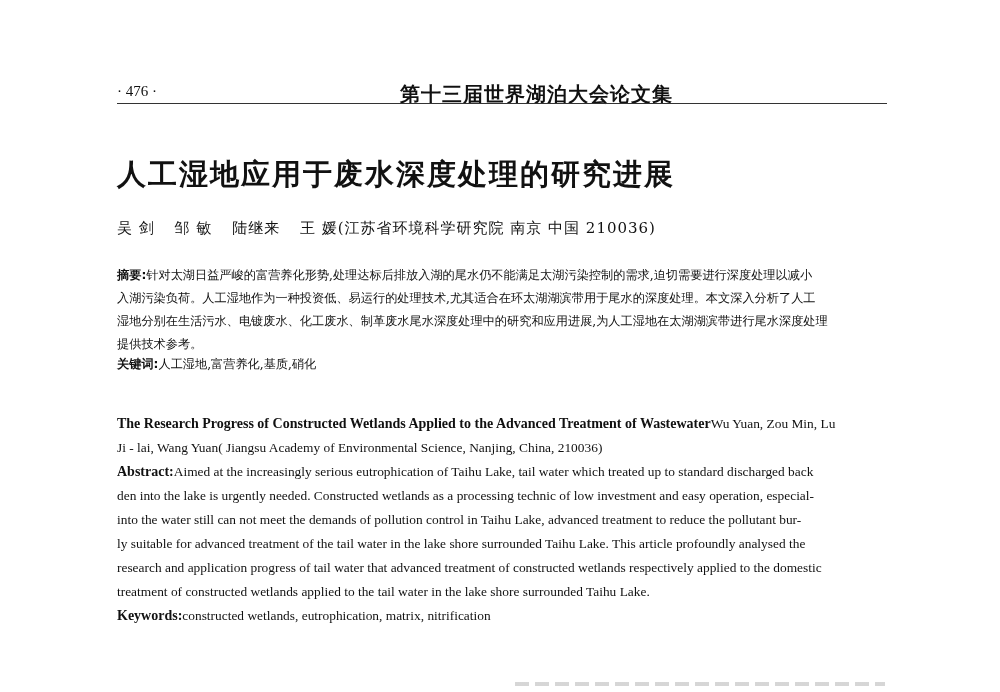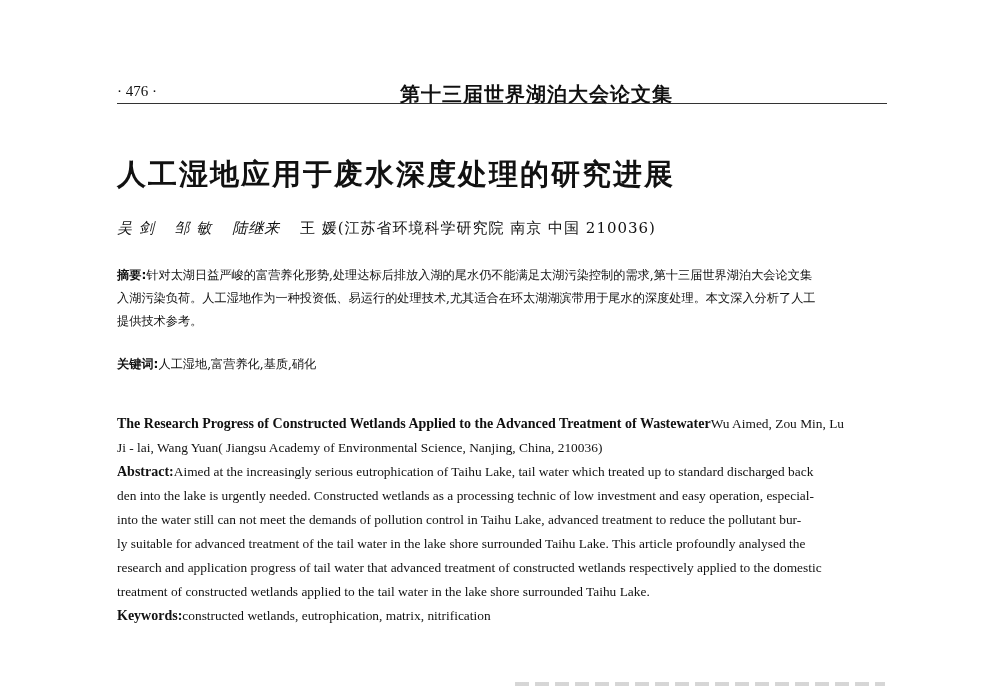--- a/index.html
+++ b/index.html
@@ -7,21 +7,21 @@
     width:1000px; height:692px; background:#ffffff; color:#111;
     position:relative; overflow:hidden;
     font-family:"DejaVu Serif", serif;
   }
   .abs { position:absolute; }
   .hdr-page { left:117px; top:83px; font-size:15px; font-family:"Liberation Serif", serif; }
   .hdr-title { left:400px; top:81px; font-size:20px; font-weight:bold; letter-spacing:1px; font-family:"DejaVu Serif", serif; }
   .hdr-rule { left:117px; top:103px; width:770px; height:1px; background:#333; }
   .title { left:117px; top:155px; font-size:29px; font-weight:bold; letter-spacing:2px; font-family:Liberation Sans, sans-serif; }
   .authors { left:117px; top:219px; font-size:15px; letter-spacing:1px; font-family:"DejaVu Serif", serif; }
-  .authors span.a { margin-right:14px;font-style:italic; }
+  .authors span.a { margin-right:14px; }
   .cn-abs { left:117px; top:264px; width:770px; font-size:12.2px; line-height:23px; font-family:"DejaVu Serif", serif; text-align:justify; }
   .cn-abs b { font-family:"DejaVu Sans", sans-serif; }
   .cn-kw { left:117px; top:356px; font-size:12.2px; font-family:"DejaVu Serif", serif; }
   .en-block { left:117px; top:412px; width:770px; font-family:"Liberation Serif", serif; font-size:13.4px; line-height:24px; text-align:justify; }
   .en-title { font-weight:bold; font-size:14px; }
   .en-block b { font-weight:bold; font-size:14px;margin-top:36px; }
   .line { display:block; white-space:nowrap; }
   .foot-fade { left:515px; top:682px; width:370px; height:4px;
     background:repeating-linear-gradient(90deg,#bbb 0 14px,#fff 14px 20px); opacity:.6; }
 </style>
@@ -35,31 +35,32 @@
 <div class="abs title">人工湿地应用于废水深度处理的研究进展</div>
 
 <div class="abs authors">
   <span class="a">吴 剑</span>
   <span class="a">邹 敏</span>
   <span class="a">陆继来</span>
   <span>王 媛</span><span>(江苏省环境科学研究院  南京  中国  210036)</span>
 </div>
 
 <div class="abs cn-abs">
-  <span class="line"><b>摘要:</b><span>针对太湖日益严峻的富营养化形势,处理达标后排放入湖的尾水仍不能满足太湖污染控制的需求,第十三届世界湖泊大会论文集</span></span>
+  <span class="line"><b>摘要:</b><span>针对太湖日益严峻的富营养化形势,处理达标后排放入湖的尾水仍不能满足太湖污染控制的需求,迫切需要进行深度处理以减小</span></span>
   <span class="line">入湖污染负荷。人工湿地作为一种投资低、易运行的处理技术,尤其适合在环太湖湖滨带用于尾水的深度处理。本文深入分析了人工</span>
+  <span class="line">湿地分别在生活污水、电镀废水、化工废水、制革废水尾水深度处理中的研究和应用进展,为人工湿地在太湖湖滨带进行尾水深度处理</span>
   <span class="line">提供技术参考。</span>
 </div>
 
 <div class="abs cn-kw">
   <b style="font-family:'DejaVu Sans',sans-serif">关键词:</b><span>人工湿地,富营养化,基质,硝化</span>
 </div>
 
 <div class="abs en-block">
-  <span class="line"><span class="en-title">The Research Progress of Constructed Wetlands Applied to the Advanced Treatment of Wastewater</span><span>Wu Aimed, Zou Min, Lu</span></span>
+  <span class="line"><span class="en-title">The Research Progress of Constructed Wetlands Applied to the Advanced Treatment of Wastewater</span><span>Wu Yuan, Zou Min, Lu</span></span>
   <span class="line">Ji - lai, Wang Yuan( Jiangsu Academy of Environmental Science, Nanjing, China, 210036)</span>
   <span class="line"><b>Abstract:</b><span>Aimed at the increasingly serious eutrophication of Taihu Lake, tail water which treated up to standard discharged back</span></span>
   <span class="line">den into the lake is urgently needed. Constructed wetlands as a processing technic of low investment and easy operation, especial-</span>
   <span class="line">into the water still can not meet the demands of pollution control in Taihu Lake, advanced treatment to reduce the pollutant bur-</span>
   <span class="line">ly suitable for advanced treatment of the tail water in the lake shore surrounded Taihu Lake. This article profoundly analysed the</span>
   <span class="line">research and application progress of tail water that advanced treatment of constructed wetlands respectively applied to the domestic</span>
   <span class="line">treatment of constructed wetlands applied to the tail water in the lake shore surrounded Taihu Lake.</span>
   <span class="line"><b>Keywords:</b><span>constructed wetlands, eutrophication, matrix, nitrification</span></span>
 </div>
 

